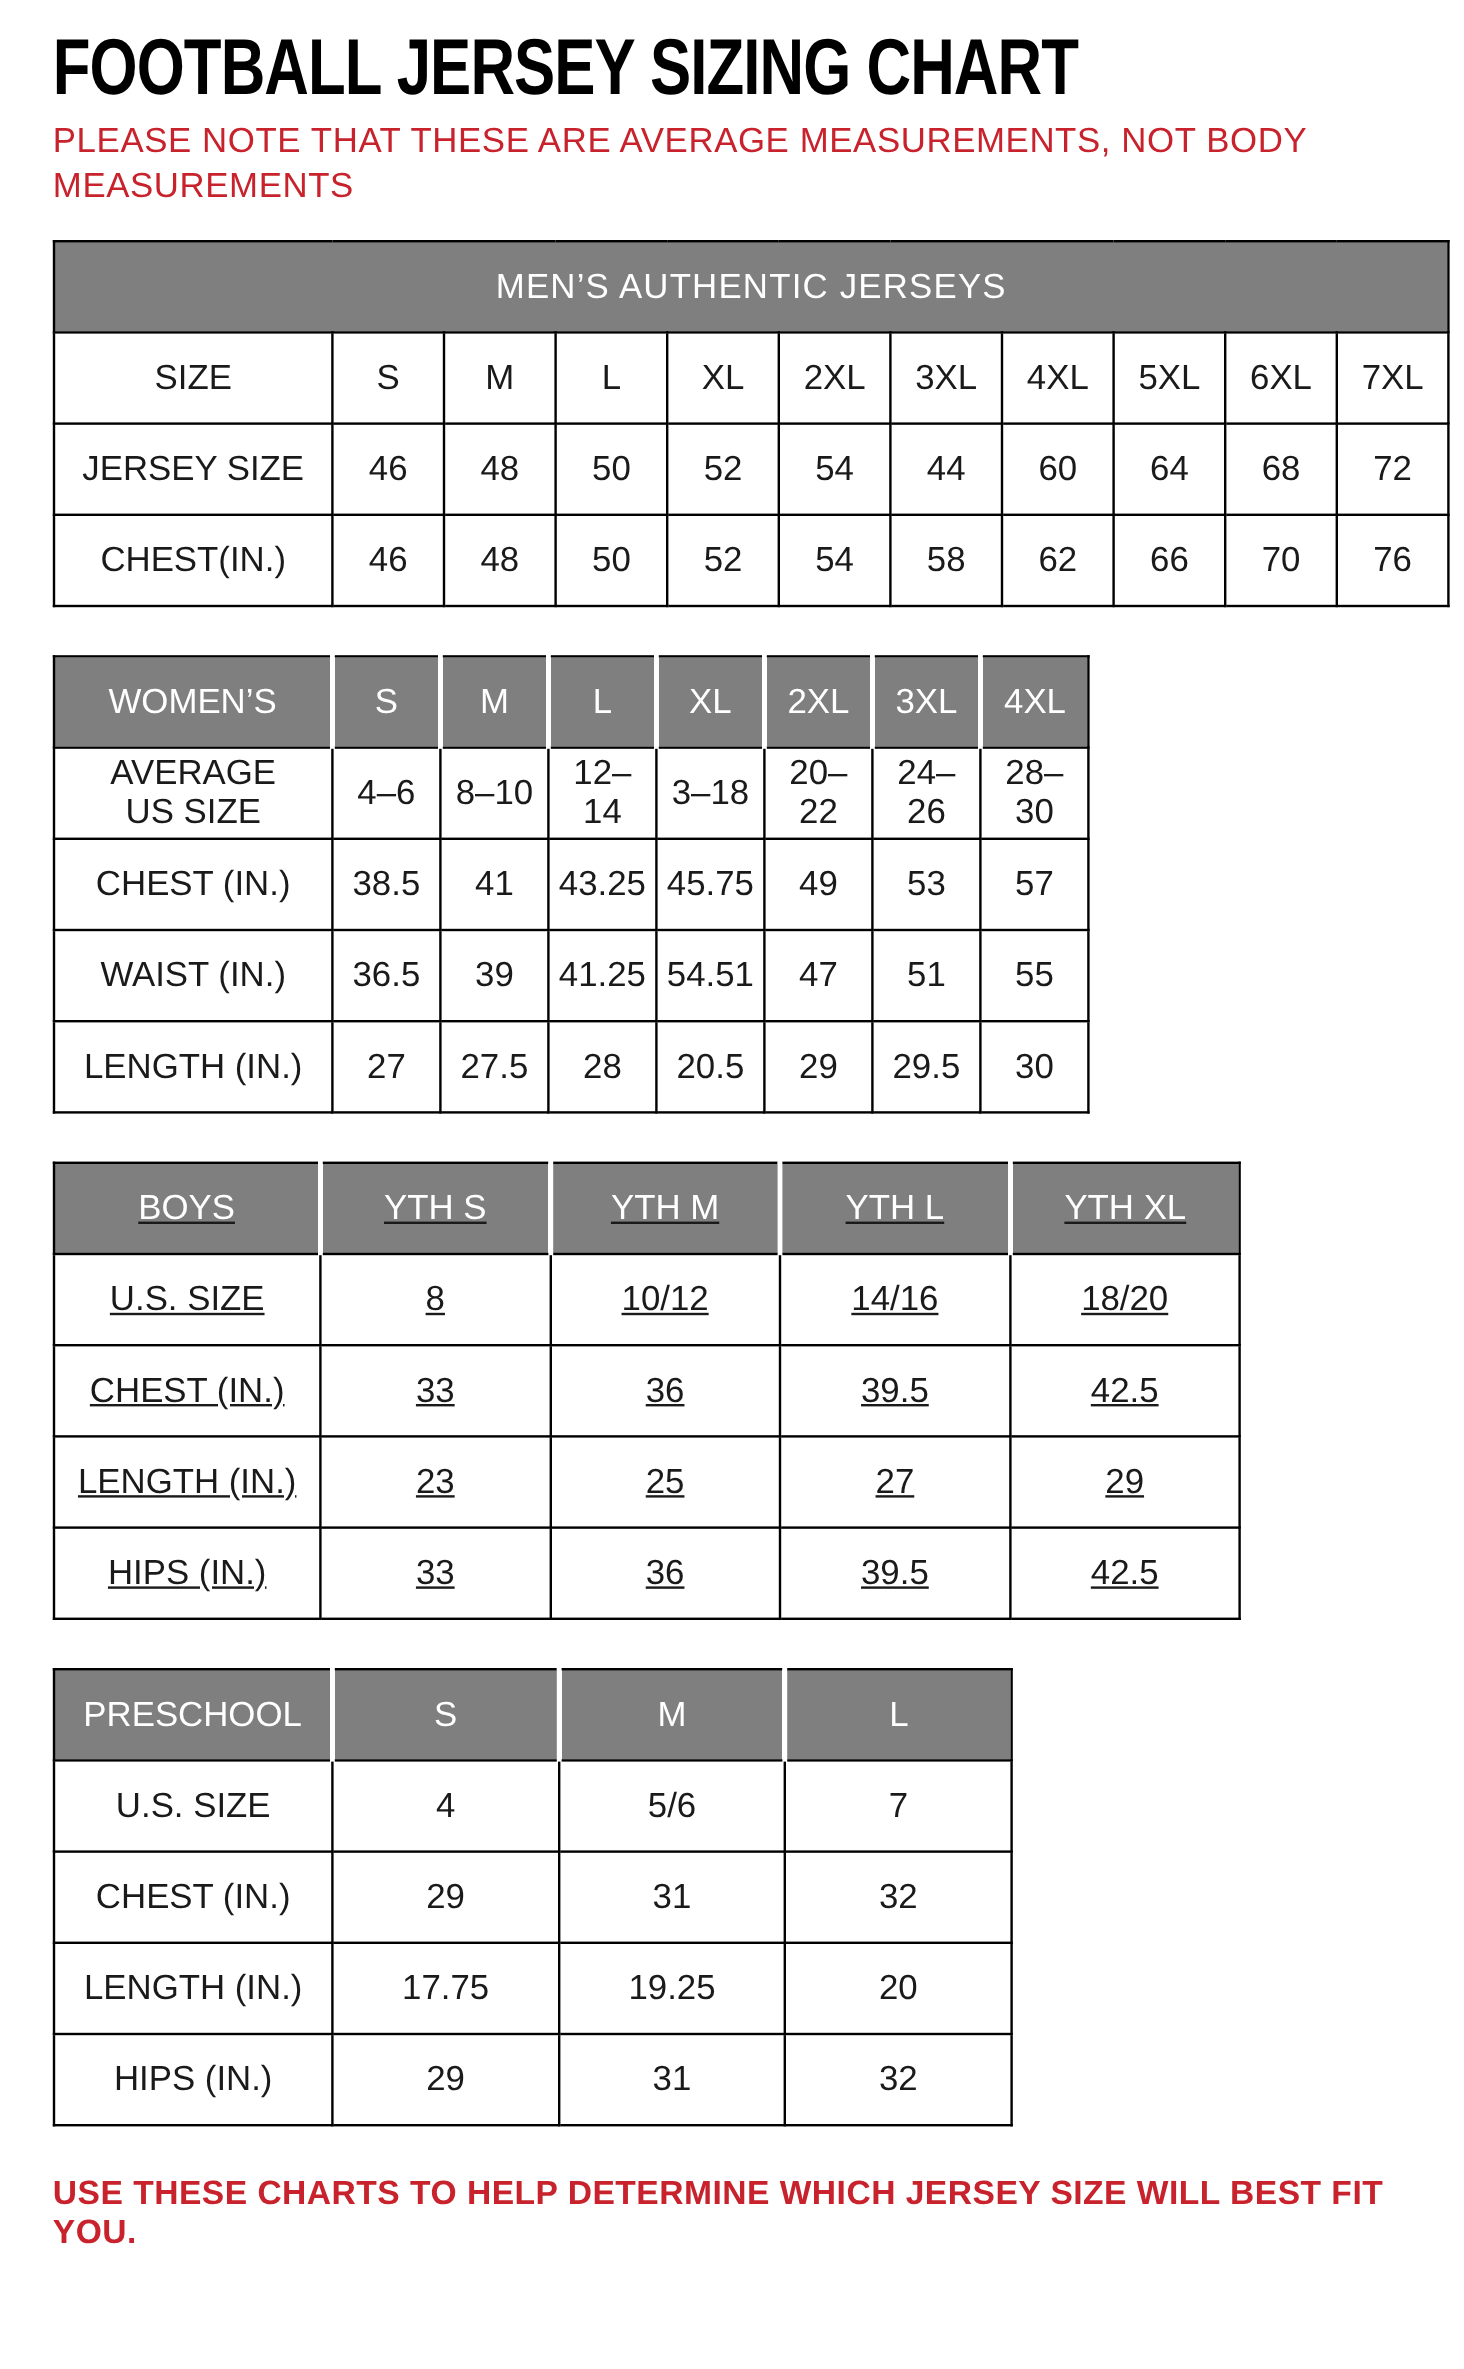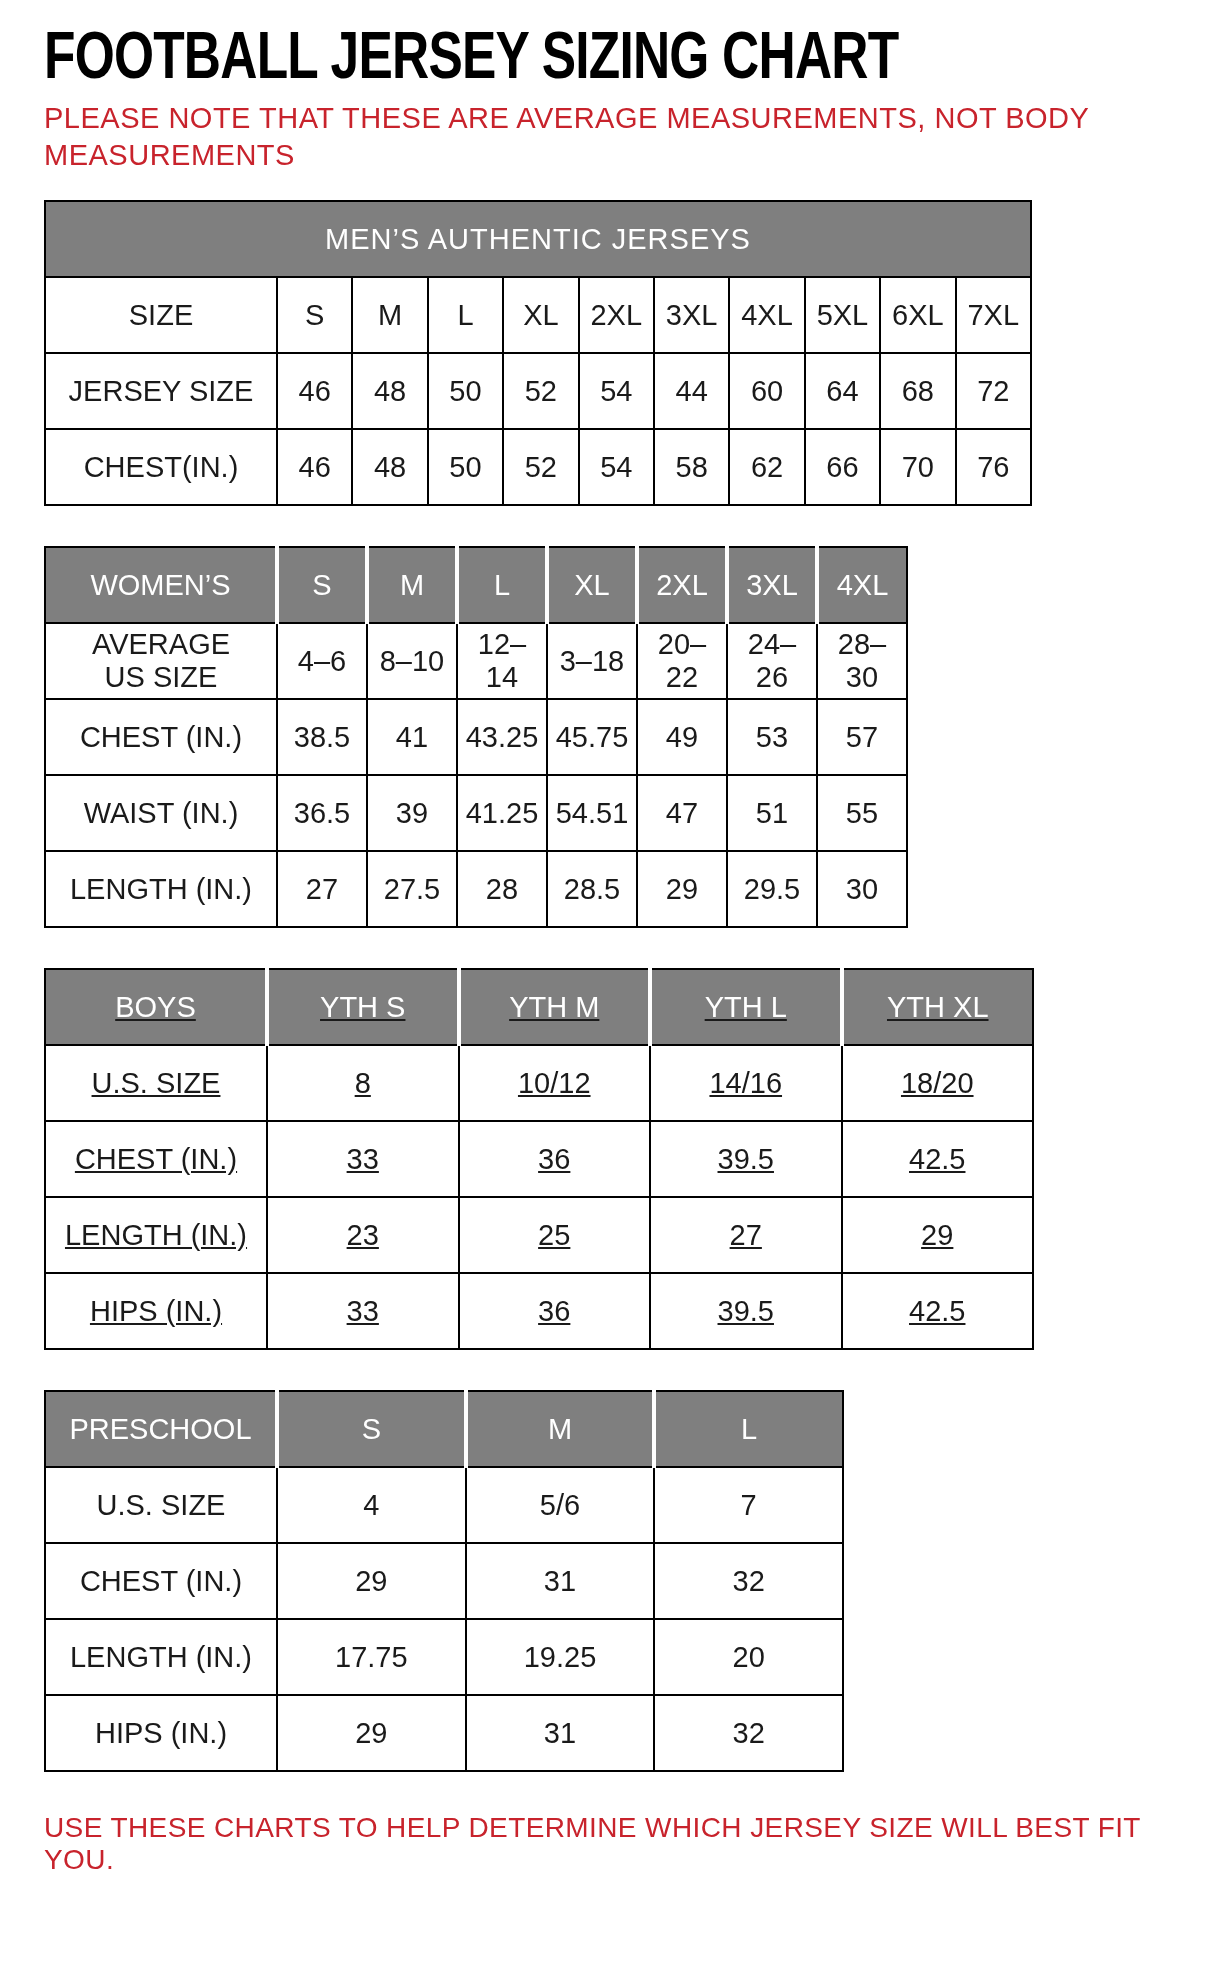--- a/index.html
+++ b/index.html
@@ -25,32 +25,32 @@
   table.size-table { border-collapse:collapse; table-layout:fixed; margin:0 0 40px 0; }
   .size-table td {
     border:2px solid #000; text-align:center; vertical-align:middle;
     font-size:29px; height:76px; padding:2px 4px; overflow:hidden;
   }
   .size-table .gray { background:var(--header-gray); color:#fff; }
   .gray-row td + td { border-left:4px solid #fff; } 
   .label-cell { white-space:pre-line; line-height:1.15; }
   .span-header { font-size:33px; letter-spacing:1px; }
 
-  .table-mens { width:988px; }
+  .table-mens { width:1164px; }
   .table-mens .c-label { width:232px; }
   .table-womens { width:864px; }
   .table-womens .c-label { width:232px; }
   .table-boys { width:990px;text-decoration:underline; }
   .table-boys .c-label { width:222px; }
   .table-preschool { width:800px; margin-bottom:18px; }
   .table-preschool .c-label { width:232px; }
 
   .footer-note {
     color:var(--accent-red);
-    font-size:28px; letter-spacing:0.4px; margin:0;
+    font-size:28px; letter-spacing:0.4px; margin:0;font-weight:bold;
   }
 </style>
 </head>
 <body>
 
 <div class="page">
 
   <h1 class="title">FOOTBALL JERSEY SIZING CHART</h1>
 
   <p class="note">PLEASE NOTE THAT THESE ARE AVERAGE MEASUREMENTS, NOT BODY MEASUREMENTS</p>
@@ -151,21 +151,21 @@
           <td class="value-cell">54.51</td>
           <td class="value-cell">47</td>
           <td class="value-cell">51</td>
           <td class="value-cell">55</td>
         </tr>
         <tr>
           <td class="label-cell">LENGTH (IN.)</td>
           <td class="value-cell">27</td>
           <td class="value-cell">27.5</td>
           <td class="value-cell">28</td>
-          <td class="value-cell">28.5</td>
+          <td class="value-cell">20.5</td>
           <td class="value-cell">29</td>
           <td class="value-cell">29.5</td>
           <td class="value-cell">30</td>
         </tr>
       </tbody>
     </table>
 
   <table class="size-table table-boys">
     <colgroup>
         <col class="c-label">

